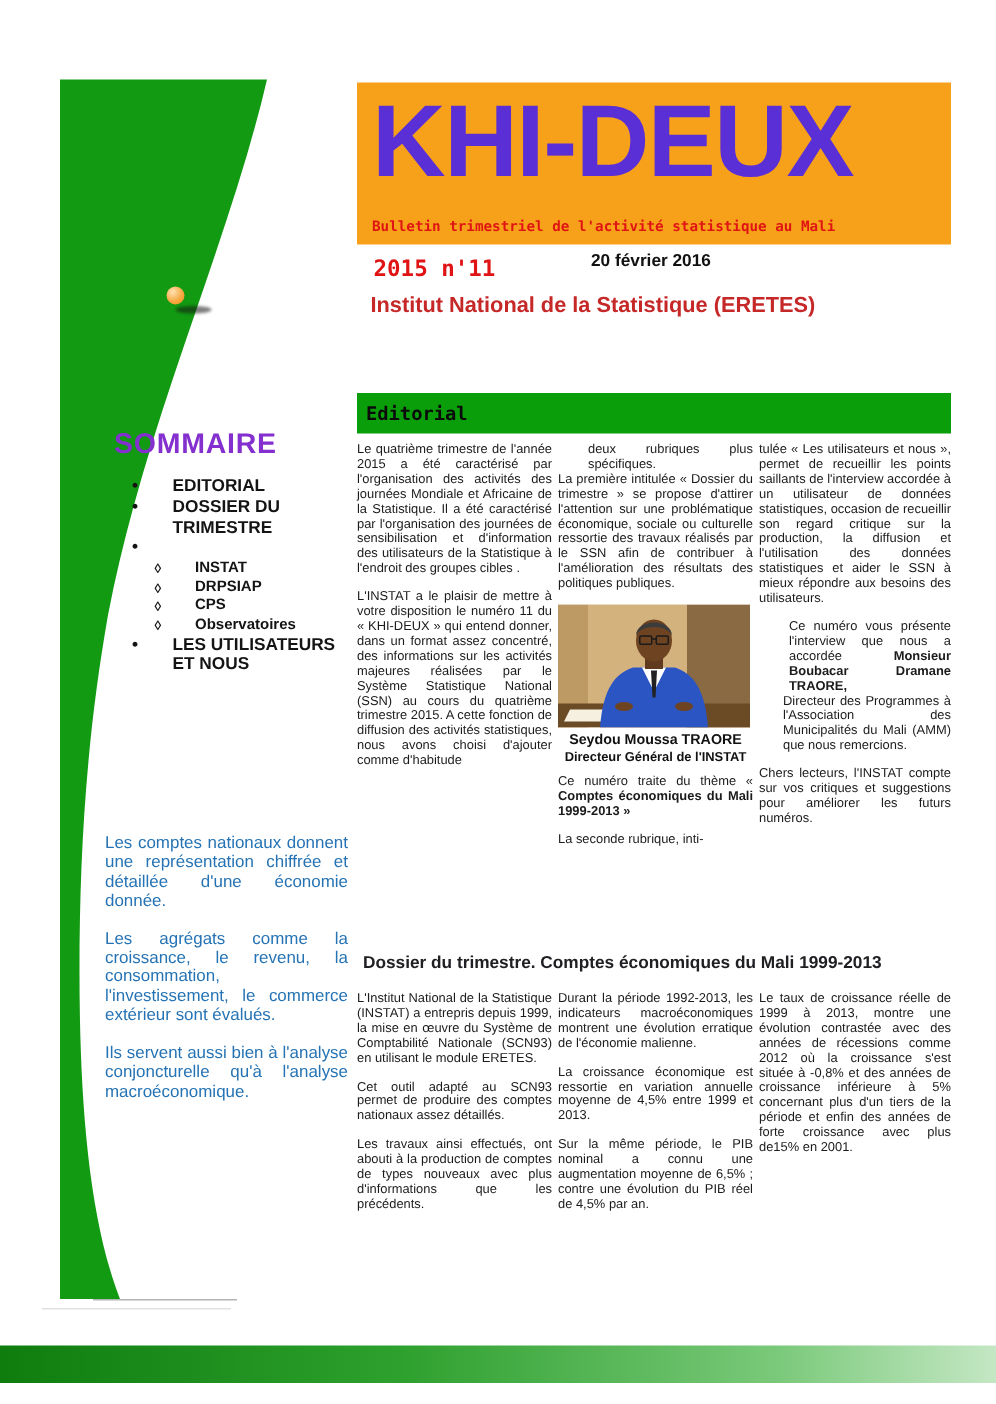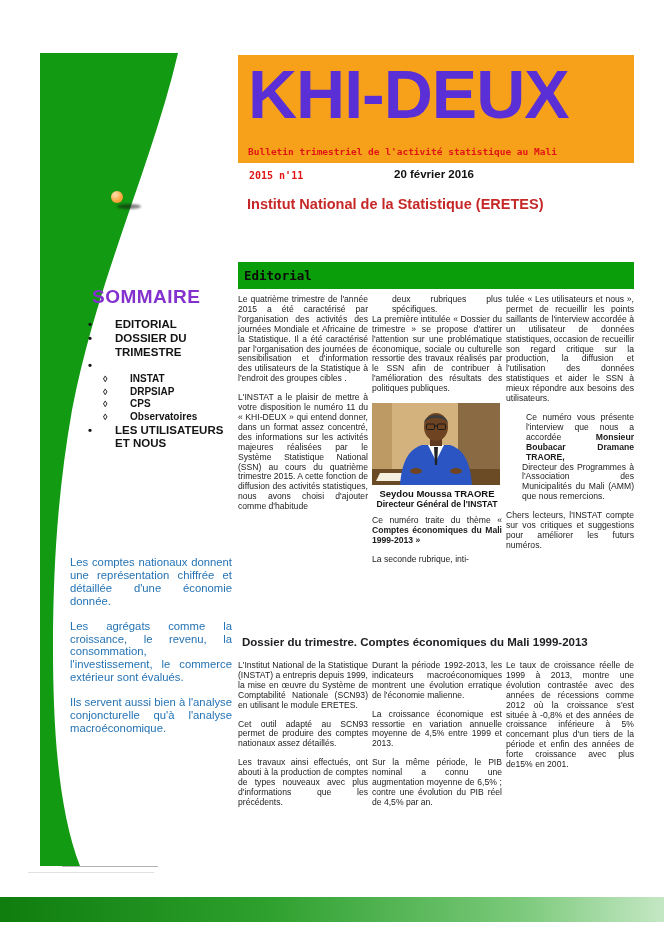--- a/index.html
+++ b/index.html
@@ -26,27 +26,27 @@
     color:#5B2FD6;font-family:"Liberation Sans",sans-serif;
   }
   .mast-subtitle{
     position:absolute;left:10px;bottom:6px;
     font-family:"DejaVu Sans Mono","Liberation Mono",monospace;
     font-size:9.5px;font-weight:bold;color:#E01414;
   }
   .issue{
     position:absolute;left:249px;top:170px;
     font-family:"DejaVu Sans Mono","Liberation Mono",monospace;
-    font-size:10px;font-weight:bold;color:#E01414;
+    font-size:15px;font-weight:bold;color:#E01414;
   }
   .date{position:absolute;left:394px;top:168px;font-size:11.5px;font-weight:bold;color:#111;}
   .institution{position:absolute;left:247px;top:196px;font-size:14.5px;font-weight:bold;color:#C62828;}
   
   .sommaire-title{
-    position:absolute;left:92px;top:286px;
+    position:absolute;left:76px;top:286px;
     font-size:19px;font-weight:bold;letter-spacing:.5px;color:#8430CE;
   }
   .toc{position:absolute;left:84px;top:318px;width:150px;}
   .toc-row{display:flex;color:#141414;}
   .toc-row.l1{font-size:11.5px;font-weight:bold;line-height:13.8px;padding-left:4px;}
   .toc-row.l1 .marker{width:27px;flex:0 0 27px;}
   .toc-row.l2{font-size:10px;font-weight:bold;line-height:12.6px;padding-left:19px;}
   .toc-row.l2 .marker{width:27px;flex:0 0 27px;font-size:9px;}
   .notes{position:absolute;left:70px;top:556px;width:162px;}
   .notes p{

